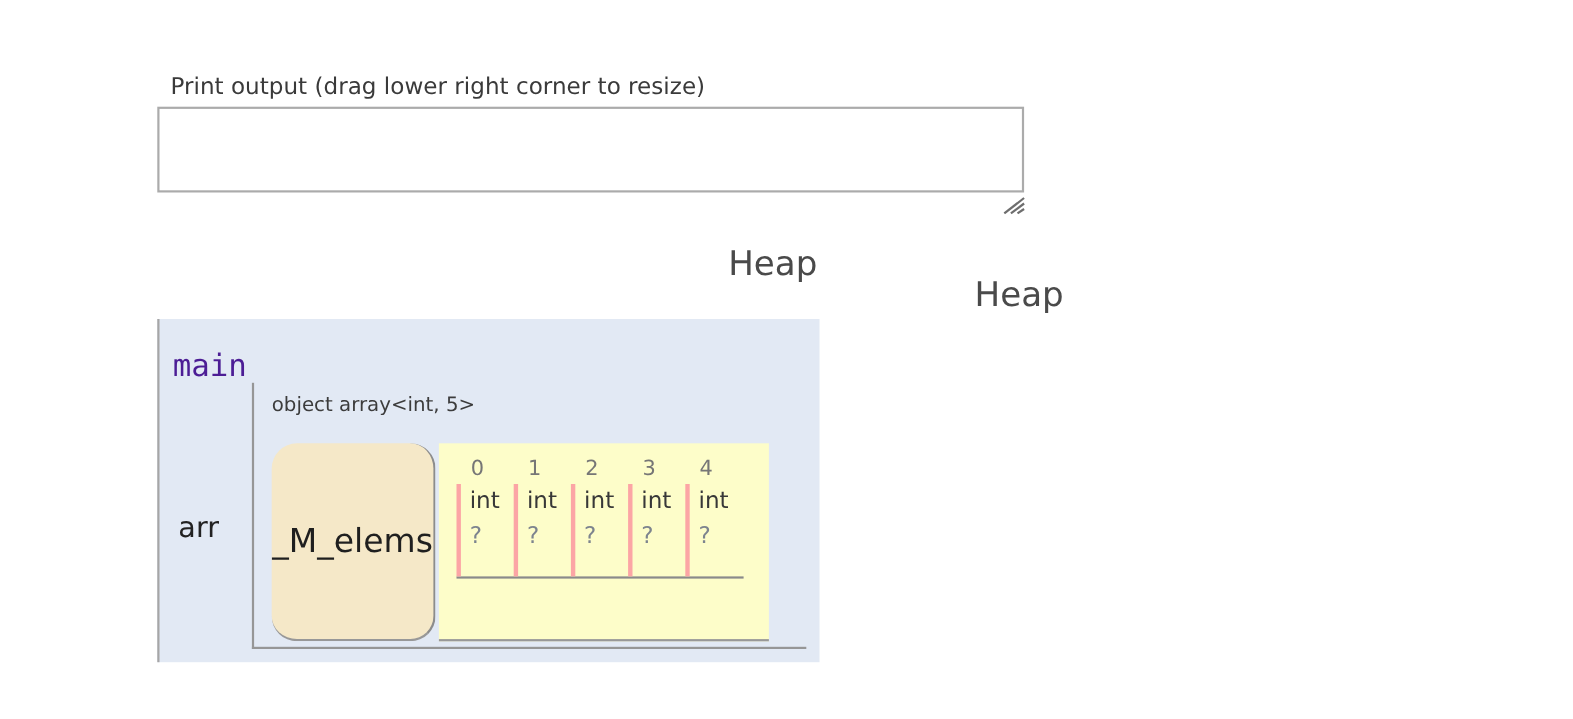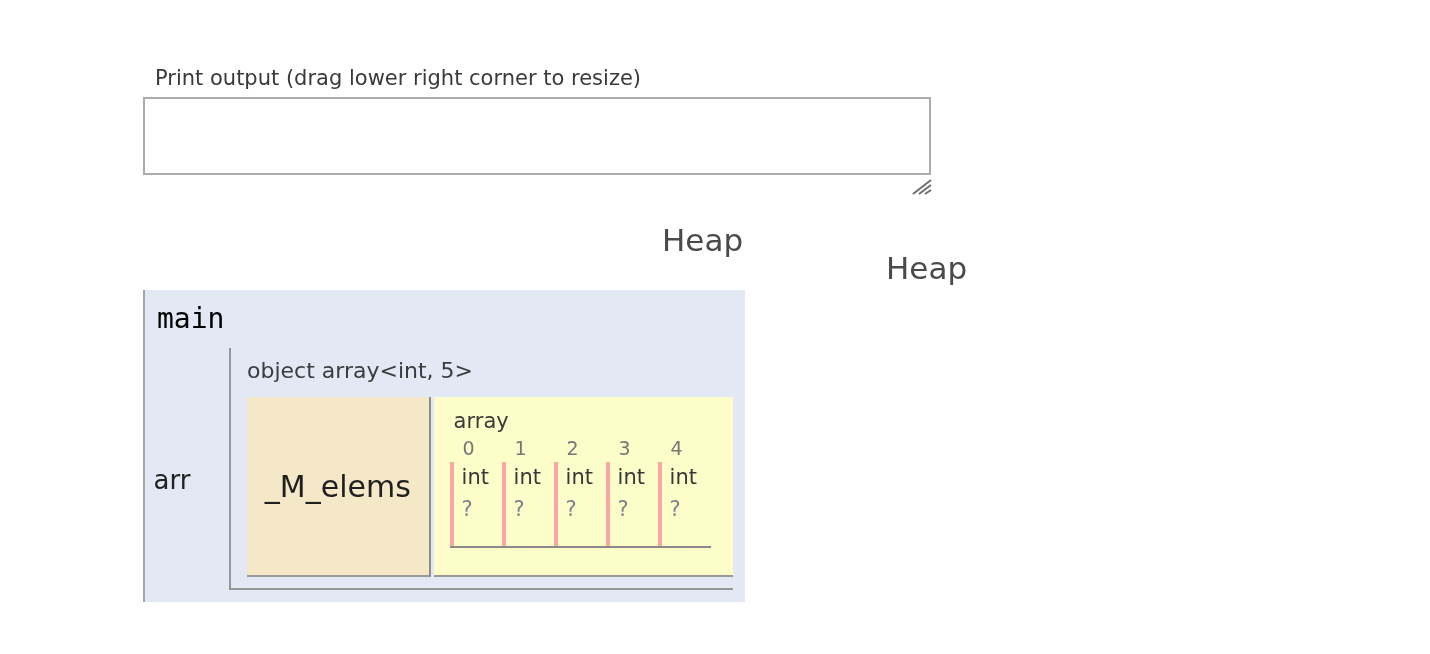--- a/index.html
+++ b/index.html
@@ -58,59 +58,60 @@
   
   .stack-frame {
     position: absolute;
     left: 143px; top: 290px;
     width: 602px; height: 312px;
     background: #e2e9f4;
     border-left: 2px solid #a6a6a6;
   }
   .frame-name {
     position: absolute;
-    left: 12px; top: 12px;
+    left: 12px; top: 26px;
     font-family: "DejaVu Sans Mono", "Liberation Mono", monospace;
     font-size: 28px;
-    color: #000000;
+    color: #4c1d95;
   }
   .var-name {
     position: absolute;
     left: 0; top: 175px;
     width: 54px;
-    text-align: center;
+    text-align: right;
     font-size: 26px;
     color: #222222;
   }
   .var-value {
     position: absolute;
     left: 84px; top: 58px;
     width: 504px; height: 242px;
     border-left: 2px solid #969696;
     border-bottom: 2px solid #969696;
     padding: 10px 0 0 16px;
   }
   .type-label {
-    font-size: 22px;
+    font-size: 18px;
     color: #3c3c3c;
-    margin-bottom: 14px;
+    margin-bottom: 24px;
     white-space: nowrap;
   }
   .object-row { display: flex; }
   .member-cell {
-    width: 184px; height: 180px;
+    width: 149px; height: 180px;
     background: #f5e8c8;
     border-right: 2px solid #8c8c8c;
     border-bottom: 2px solid #989898;
     margin-right: 3px;
     display: flex;
     align-items: center;
     justify-content: center;
     font-size: 30px;
     color: #1f1f1f;
+    border-radius: 23px;
   }
   .member-value {
     width: 300px; height: 180px;
     background: #fdfdc9;
     border-bottom: 2px solid #989898;
     padding: 12px 0 0 20px;
   }
   .array-label {
     font-size: 21px;
     color: #3a3a3a;
@@ -177,21 +178,20 @@
     <div class="var-value">
 
       <div class="type-label">object array&lt;int, 5&gt;</div>
 
       <div class="object-row">
 
         <div class="member-cell">_M_elems</div>
 
         <div class="member-value">
 
-          <div class="array-label">array</div>
 
           <div class="array-grid">
             <div class="idx-row">
               <div class="idx-cell">0</div>
               <div class="idx-cell">1</div>
               <div class="idx-cell">2</div>
               <div class="idx-cell">3</div>
               <div class="idx-cell">4</div>
             </div>
 

